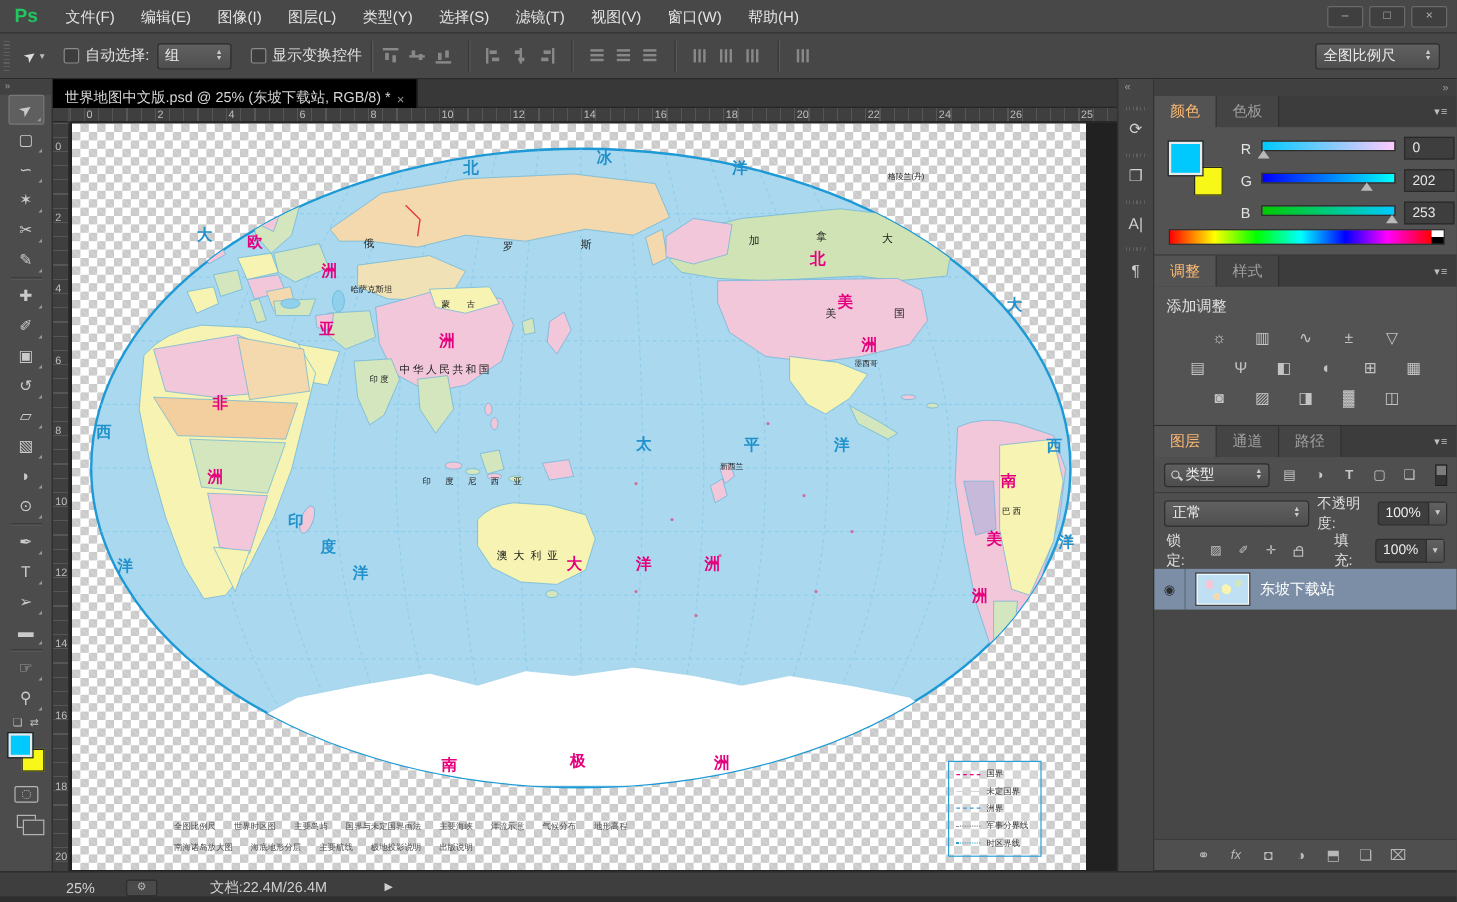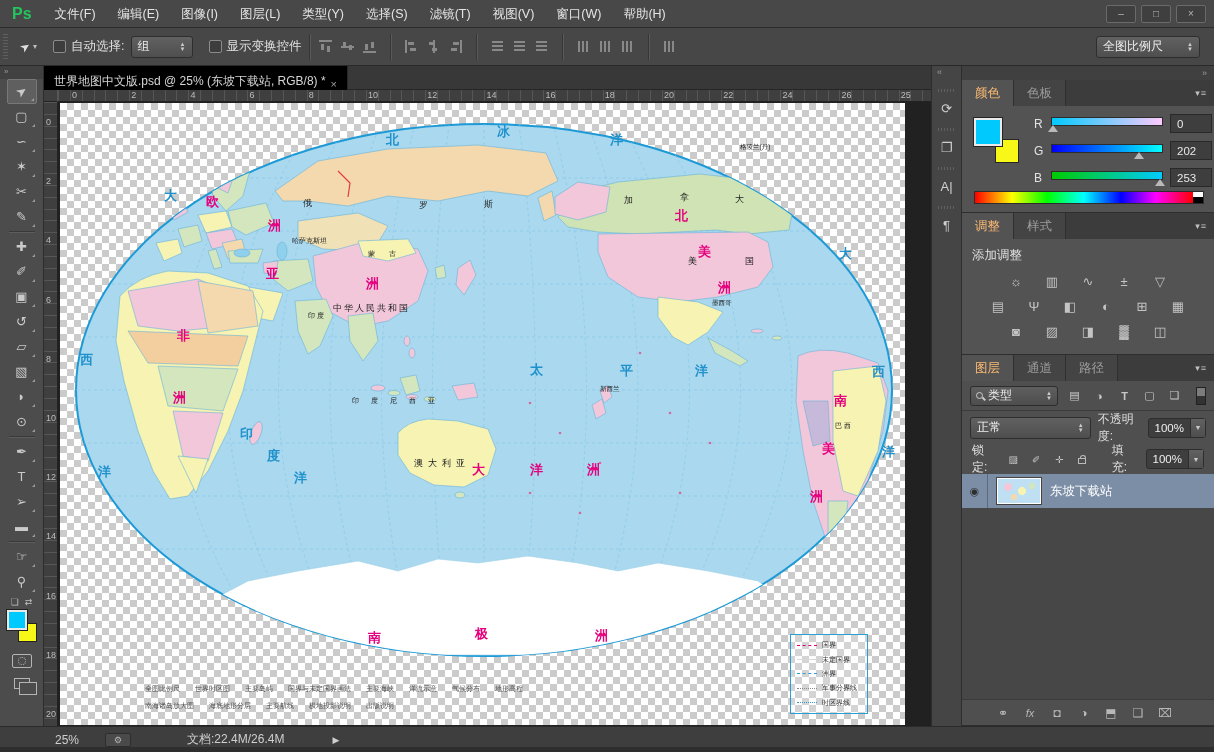--- a/index.html
+++ b/index.html
@@ -175,21 +175,21 @@
   .bicon{color:#b8b8b8;font-size:12px;display:flex;align-items:center;justify-content:center;min-width:14px}
   .bicon.fx{font-style:italic;font-size:11px}
 
   
   .statusbar{position:absolute;left:0;right:0;bottom:0;height:26px;background:#3e3e3e;border-top:1px solid #2a2a2a;
              display:flex;align-items:center;font-size:12px;color:#cfcfcf}
   .statusbar::after{content:"";position:absolute;left:0;right:0;bottom:0;height:5px;background:#2e2e2e}
   .zoomtxt{margin-left:55px}
   .sbtn{margin-left:26px;width:26px;height:14px;background:#4a4a4a;border:1px solid #2d2d2d;border-radius:2px;
         display:flex;align-items:center;justify-content:center;font-size:9px;color:#b5b5b5}
-  .docinfo{margin-left:56px}
+  .docinfo{margin-left:44px}
   .sarrow{margin-left:48px;font-size:9px;color:#cfcfcf}
 </style>
 </head>
 <body>
 
 <div class="app">
 
   <div class="menubar">
     <span class="pslogo">Ps</span>
     <nav id="menu" style="display:flex">

